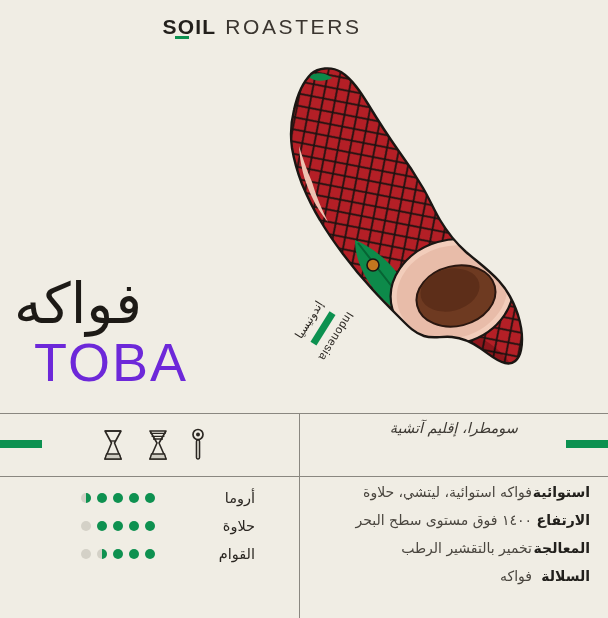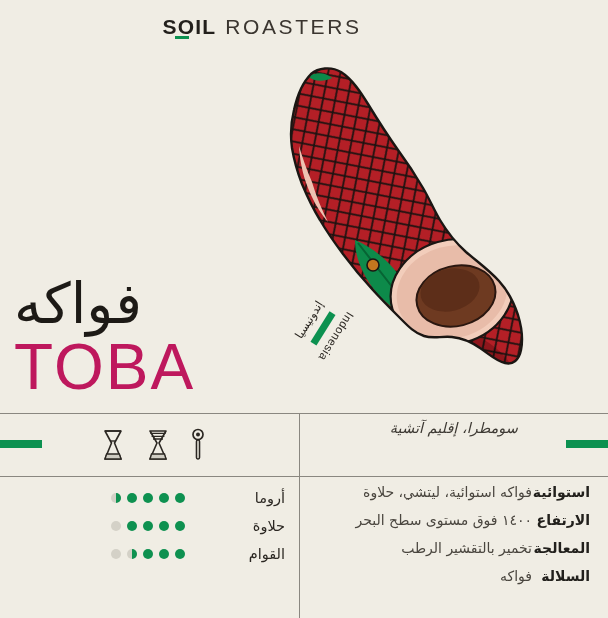--- a/index.html
+++ b/index.html
@@ -111,26 +111,27 @@
   #title-ar {
     direction: rtl;
     font-size: 56px;
     font-weight: 400;
     color: #1d1a16;
     line-height: 1;
     letter-spacing: 0px;
   }
   #title-en {
     font-family: "Liberation Sans", sans-serif;
-    font-size: 64px;
+    font-size: 54px;
     font-weight: 300;
     letter-spacing: 2px;
-    color: #be185d;
+    color: #6d28d9;
     line-height: 1.05;
     margin-top: 2px;
+    margin-left: 20px;
   }
 
   
   .hr {
     position: absolute;
     left: 0;
     width: 608px;
     height: 1px;
     background: #8a8780;
   }
@@ -196,21 +197,20 @@
     height: 8px;
     background: #0c9150;
   }
 
   
   #ratings {
     position: absolute;
     left: 0;
     top: 484px;
     width: 299px;
-    padding-left: 30px;
   }
   .rating-row {
     display: flex;
     align-items: center;
     justify-content: flex-end;
     height: 28px;
     padding-right: 44px;
   }
   .rating-label {
     direction: rtl;

